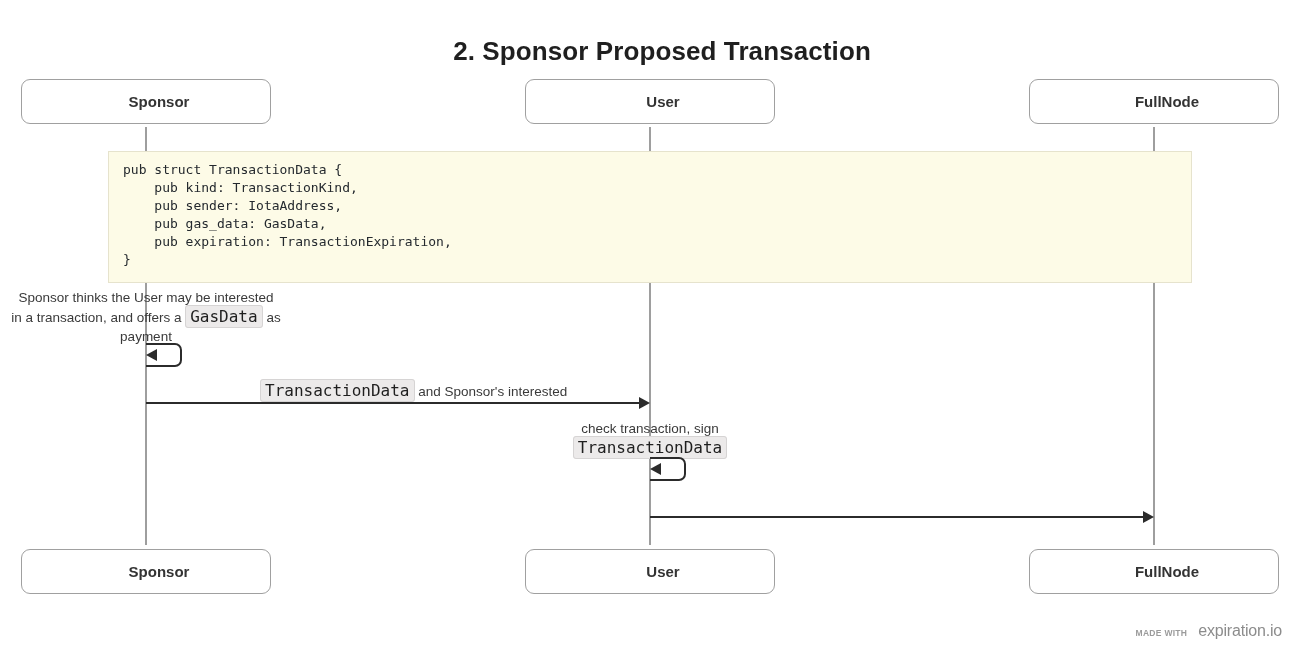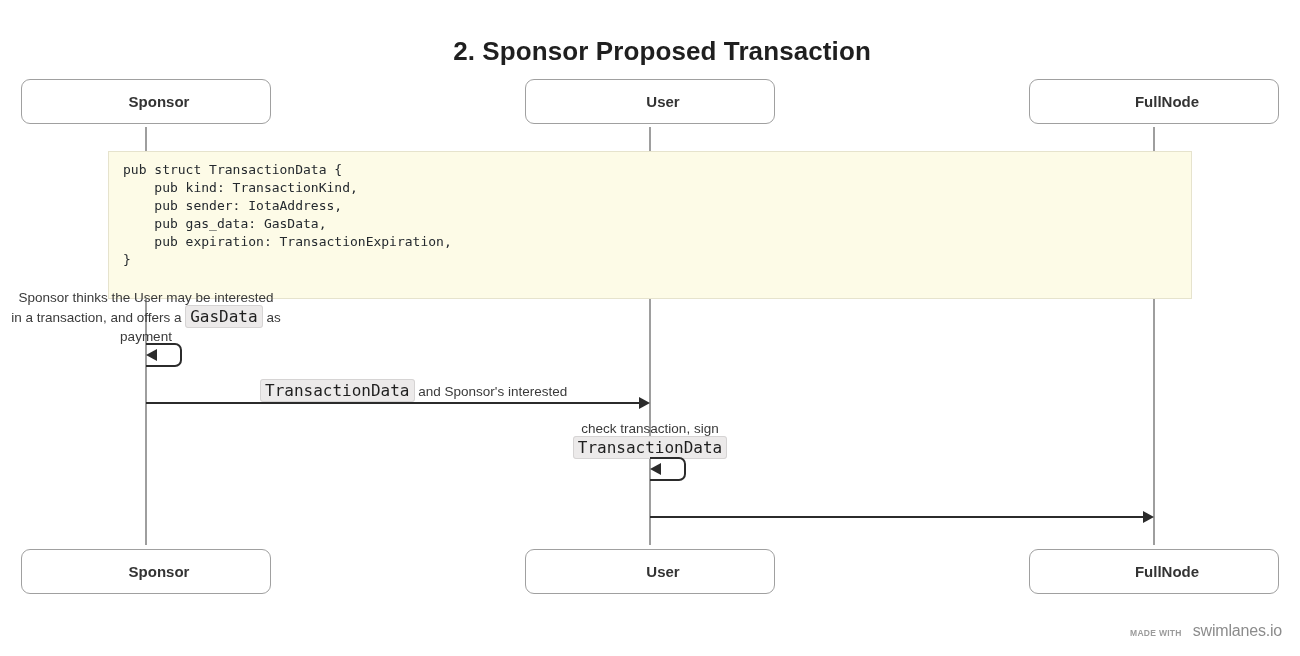--- a/index.html
+++ b/index.html
@@ -60,21 +60,21 @@
     font-weight: bold;
     color: #333333;
   }
 
   
   .code-block {
     position: absolute;
     left: 108px;
     top: 151px;
     width: 1084px;
-    height: 148px;
+    height: 132px;
     background: #fdfbe7;
     border: 1px solid #e6e3cd;
     box-sizing: border-box;
     padding: 9px 14px;
     white-space: pre;
     font-family: "DejaVu Sans Mono", "Liberation Mono", monospace;
     font-size: 13px;
     line-height: 18px;
     color: #24292e;
   }
@@ -227,16 +227,16 @@
   </div>
   <div class="participant" style="left:525px; top:549px; width:250px;">
     <span>User</span>
   </div>
   <div class="participant" style="left:1029px; top:549px; width:250px;">
     <span>FullNode</span>
   </div>
 
   <div class="footer-brand">
     <span class="footer-made">Made with</span>
-    <span class="footer-name">swimlanes.io</span>
+    <span class="footer-name">expiration.io</span>
   </div>
 
 </div>
 
 </body></html>

